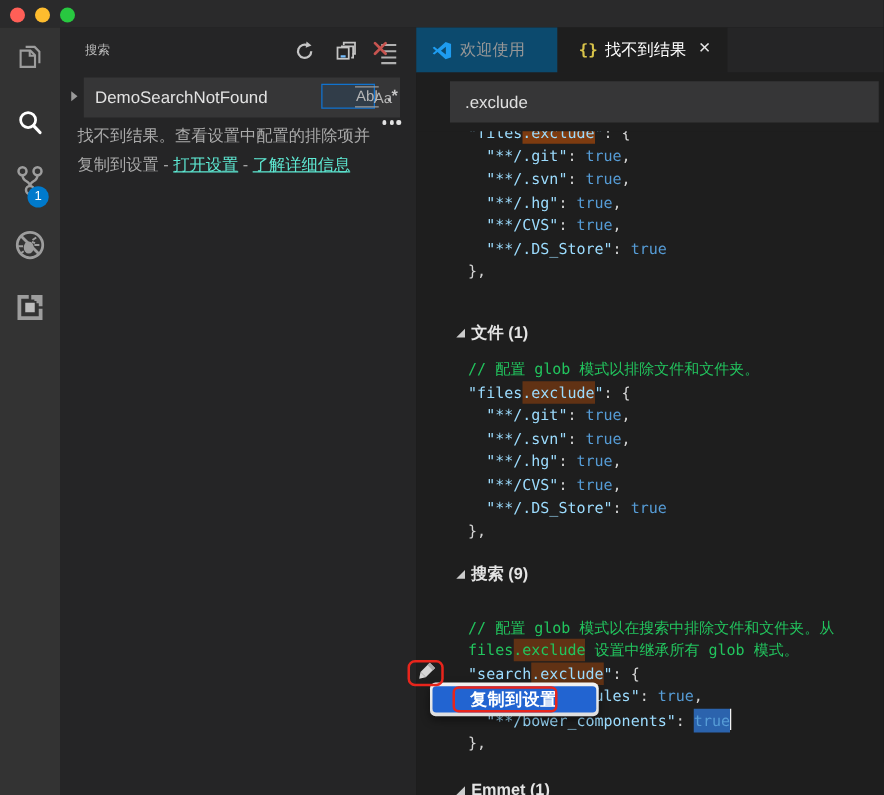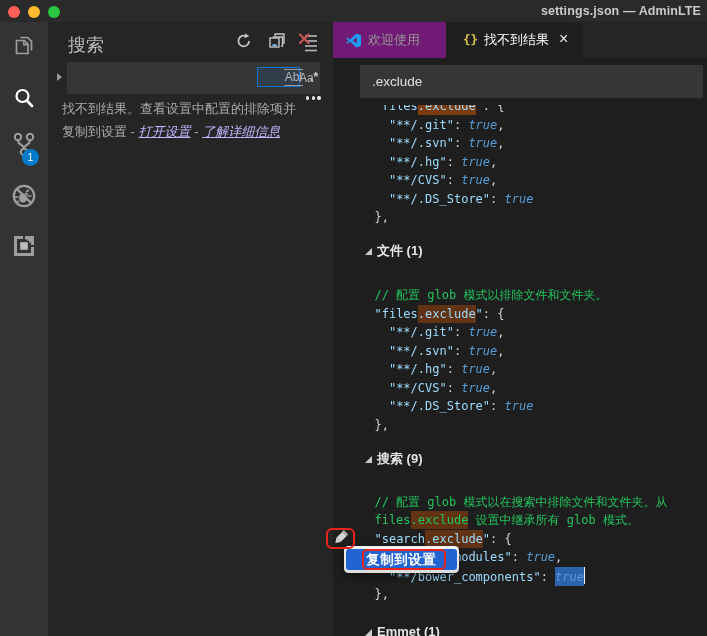--- a/index.html
+++ b/index.html
@@ -18,87 +18,86 @@
     font-size:12.5px;font-weight:600;color:#c9c9c9;letter-spacing:.1px;}
 
   
   #activitybar{left:0;top:22px;width:48px;height:614px;background:#333333;}
   .ab-item{position:absolute;left:0;width:48px;height:48px;display:flex;align-items:center;justify-content:center;}
   .badge{position:absolute;left:22px;top:25px;width:17px;height:17px;border-radius:50%;
      background:#007acc;color:#fff;font-size:10.5px;line-height:17px;text-align:center;font-weight:400;}
 
   
   #sidebar{left:48px;top:22px;width:285px;height:614px;background:#252526;}
-  #sidebar-title{position:absolute;left:20px;top:11px;font-size:18px;color:#bbbbbb;}
+  #sidebar-title{position:absolute;left:20px;top:11px;font-size:10px;color:#bbbbbb;}
   .sb-action{position:absolute;top:10px;width:18px;height:18px;}
   #search-toggle{position:absolute;left:9px;top:51px;width:0;height:0;
      border-left:5.5px solid #9a9a9a;border-top:4.5px solid transparent;border-bottom:4.5px solid transparent;}
   #search-input-box{position:absolute;left:19px;top:40px;width:253px;height:32px;background:#363637;}
   #search-input-text{position:absolute;left:9px;top:0;height:32px;line-height:32px;font-size:13.5px;color:#e3e3e3;white-space:nowrap;}
   .opt{position:absolute;top:5px;height:20px;box-sizing:border-box;text-align:center;
        font-size:12px;color:#b5b5b5;line-height:20px;}
   #opt-case{left:190px;width:36px;border:1.5px solid #1073cf;background:rgba(16,115,207,.12);padding-left:41px;}
   #opt-word{left:216px;width:21px;}
   #opt-word .ww{display:inline-block;line-height:15px;margin-top:2px;border-top:1.5px solid #9a9a9a;border-bottom:1.5px solid #9a9a9a;padding:0 1px;}
   #opt-regex{left:240px;width:14px;font-size:13px;font-weight:700;color:#c9c9c9;}
   #more-actions{position:absolute;left:258px;top:71px;width:16px;height:10px;display:flex;align-items:center;gap:2.2px;}
   #more-actions i{width:3.4px;height:3.4px;border-radius:50%;background:#e3e3e3;}
   #result-message{position:absolute;left:14px;top:76px;width:262px;font-size:13px;line-height:22.5px;color:#aaaaaa;}
-  #result-message a{color:#c4b5fd;text-decoration:underline;font-style:italic;}
+  #result-message a{color:#5eead4;text-decoration:underline;}
 
   
   #editor{left:333px;top:22px;width:374px;height:614px;background:#1e1e1e;}
   #tabbar{position:absolute;left:0;top:0;width:374px;height:36px;background:#252526;}
   .tab{position:absolute;top:0;height:36px;display:flex;align-items:center;}
-  #tab-welcome{left:0;width:113px;background:#701a75;}
+  #tab-welcome{left:0;width:113px;background:#0c4a6e;}
   #tab-settings{left:113px;width:136px;background:#1e1e1e;}
   #tab-welcome .tab-label{color:#969696;font-size:13px;margin-left:7px;}
   #tab-settings .tab-label{color:#ffffff;font-size:13px;font-weight:500;margin-left:6px;}
   .tab-icon{margin-left:12px;width:16px;height:16px;display:flex;align-items:center;justify-content:center;}
   #braces-icon{color:#d9c44a;font-family:"DejaVu Sans Mono",monospace;font-size:12.5px;font-weight:700;margin-left:17px;margin-top:-1px;}
   #tab-close{margin-left:10px;color:#e8e8e8;font-size:16px;line-height:16px;margin-top:-2px;font-weight:400;}
 
   #settings-search{position:absolute;left:0;top:36px;width:374px;height:47px;background:#1e1e1e;z-index:5;}
   #settings-search-box{position:absolute;left:27px;top:7px;width:343px;height:33px;background:#363637;}
   #settings-search-text{position:absolute;left:12px;top:0;height:33px;line-height:33px;font-size:13.5px;color:#e0e0e0;}
 
   #code{position:absolute;left:0;top:36px;width:374px;height:578px;font-family:"DejaVu Sans Mono",monospace;font-size:12px;}
   .cline{position:absolute;left:27px;height:18.5px;line-height:18.5px;white-space:pre;}
   .tk-key{color:#9cdcfe;}
   .tk-punct{color:#d4d4d4;}
-  .tk-bool{color:#569cd6;font-style:italic;}
+  .tk-bool{color:#569cd6;}
   .tk-comment{color:#22c55e;}
   .m1{background:#613214;padding:2px 0;}
   .m2{background:#7d3b10;padding:2px 0;}
   .sel{background:#2b63ad;padding:2.5px 0;}
   .cursor{display:inline-block;width:1.5px;height:17px;background:#f2f2f2;vertical-align:-3.5px;}
   .gheader{position:absolute;left:32px;height:18.5px;display:flex;align-items:center;}
   .gheader .arrow{width:0;height:0;border-bottom:7px solid #cccccc;border-left:7px solid transparent;margin-right:5px;margin-top:1px;}
   .gheader .gtext{font-size:13px;font-weight:700;color:#e4e4e4;font-family:"Liberation Sans","DejaVu Sans",sans-serif;}
 
   
   #pencil{left:332px;top:529px;width:18px;height:18px;z-index:8;}
   #context-menu{left:343.5px;top:546px;width:115.5px;height:26.5px;background:linear-gradient(#f2f2f2,#dedede);
-      border-radius:4.5px;box-shadow:0 3px 8px rgba(0,0,0,.45);z-index:9;}
+      border-radius:4.5px;box-shadow:0 3px 8px rgba(0,0,0,.45);z-index:9;padding-left:20px;}
   #menu-item-copy{position:absolute;left:2.5px;top:2.5px;right:2.5px;bottom:3px;background:#2264d1;border-radius:3px;
       color:#ffffff;font-size:13.5px;font-weight:700;text-align:center;line-height:21px;letter-spacing:.5px;}
   .ann{border:2.4px solid #e8251c;border-radius:6px;box-sizing:border-box;z-index:12;}
   #ann-pencil{left:326px;top:527.5px;width:29px;height:21.5px;}
   #ann-menu{left:361.5px;top:548.5px;width:84.5px;height:21.5px;border-radius:5px;}
 </style>
 </head>
 <body>
 
 <div id="app">
 
   <div id="titlebar" class="abs">
     <div id="tl-close" class="tl"></div>
     <div id="tl-min" class="tl"></div>
     <div id="tl-max" class="tl"></div>
-    <div id="win-title">settings.json — AdminLTE</div>
   </div>
 
   <div id="activitybar" class="abs">
     <div class="ab-item" style="top:1px;">
       <span>
         <svg width="26" height="26" viewBox="0 0 26 26">
           <g fill="none" stroke="#9d9d9d" stroke-width="1.7">
             <path d="M9.5 5.5 h7.2 l3.8 3.8 v9.2"></path>
             <path d="M5.5 8.5 h7.8 l3.7 3.7 v9.3 h-11.5 z" fill="#333333"></path>
             <path d="M12.8 8.8 v3.8 h3.8"></path>
@@ -183,20 +182,21 @@
         <g stroke="#c75450" stroke-width="2.2" stroke-linecap="round">
           <line x1="2" y1="2.5" x2="10.5" y2="11"></line>
           <line x1="10.5" y1="2.5" x2="2" y2="11"></line>
         </g>
       </svg>
     </span>
 
     <div id="search-toggle"></div>
 
     <div id="search-input-box">
+      <div id="search-input-text">DemoSearchNotFound</div>
       <div id="opt-case" class="opt">Aa</div>
       <div id="opt-word" class="opt"><span class="ww">Abl</span></div>
       <div id="opt-regex" class="opt">.*</div>
     </div>
 
     <div id="more-actions">
         <i></i>
         <i></i>
         <i></i>
       </div>
@@ -225,21 +225,21 @@
     </div>
 
     <div id="code">
         <div class="cline" style="top: 39px;"><span class="tk-punct">  </span><span class="tk-key">"files</span><span class="tk-key m2">.exclude</span><span class="tk-key">"</span><span class="tk-punct">: {</span></div>
         <div class="cline" style="top: 57.5px;"><span class="tk-punct">    </span><span class="tk-key">"**/.git"</span><span class="tk-punct">: </span><span class="tk-bool">true</span><span class="tk-punct">,</span></div>
         <div class="cline" style="top: 76px;"><span class="tk-punct">    </span><span class="tk-key">"**/.svn"</span><span class="tk-punct">: </span><span class="tk-bool">true</span><span class="tk-punct">,</span></div>
         <div class="cline" style="top: 94.5px;"><span class="tk-punct">    </span><span class="tk-key">"**/.hg"</span><span class="tk-punct">: </span><span class="tk-bool">true</span><span class="tk-punct">,</span></div>
         <div class="cline" style="top: 113px;"><span class="tk-punct">    </span><span class="tk-key">"**/CVS"</span><span class="tk-punct">: </span><span class="tk-bool">true</span><span class="tk-punct">,</span></div>
         <div class="cline" style="top: 131.5px;"><span class="tk-punct">    </span><span class="tk-key">"**/.DS_Store"</span><span class="tk-punct">: </span><span class="tk-bool">true</span></div>
         <div class="cline" style="top: 150px;"><span class="tk-punct">  },</span></div>
-        <div class="gheader" style="top: 184px;">
+        <div class="gheader" style="top: 199px;">
           <span class="arrow"></span>
           <span class="gtext">文件 (1)</span>
         </div>
         <div class="cline" style="top: 228px;"><span class="tk-comment">  // 配置 glob 模式以排除文件和文件夹。</span></div>
         <div class="cline" style="top: 246.5px;"><span class="tk-punct">  </span><span class="tk-key">"files</span><span class="tk-key m1">.exclude</span><span class="tk-key">"</span><span class="tk-punct">: {</span></div>
         <div class="cline" style="top: 265px;"><span class="tk-punct">    </span><span class="tk-key">"**/.git"</span><span class="tk-punct">: </span><span class="tk-bool">true</span><span class="tk-punct">,</span></div>
         <div class="cline" style="top: 283.5px;"><span class="tk-punct">    </span><span class="tk-key">"**/.svn"</span><span class="tk-punct">: </span><span class="tk-bool">true</span><span class="tk-punct">,</span></div>
         <div class="cline" style="top: 302px;"><span class="tk-punct">    </span><span class="tk-key">"**/.hg"</span><span class="tk-punct">: </span><span class="tk-bool">true</span><span class="tk-punct">,</span></div>
         <div class="cline" style="top: 320.5px;"><span class="tk-punct">    </span><span class="tk-key">"**/CVS"</span><span class="tk-punct">: </span><span class="tk-bool">true</span><span class="tk-punct">,</span></div>
         <div class="cline" style="top: 339px;"><span class="tk-punct">    </span><span class="tk-key">"**/.DS_Store"</span><span class="tk-punct">: </span><span class="tk-bool">true</span></div>

